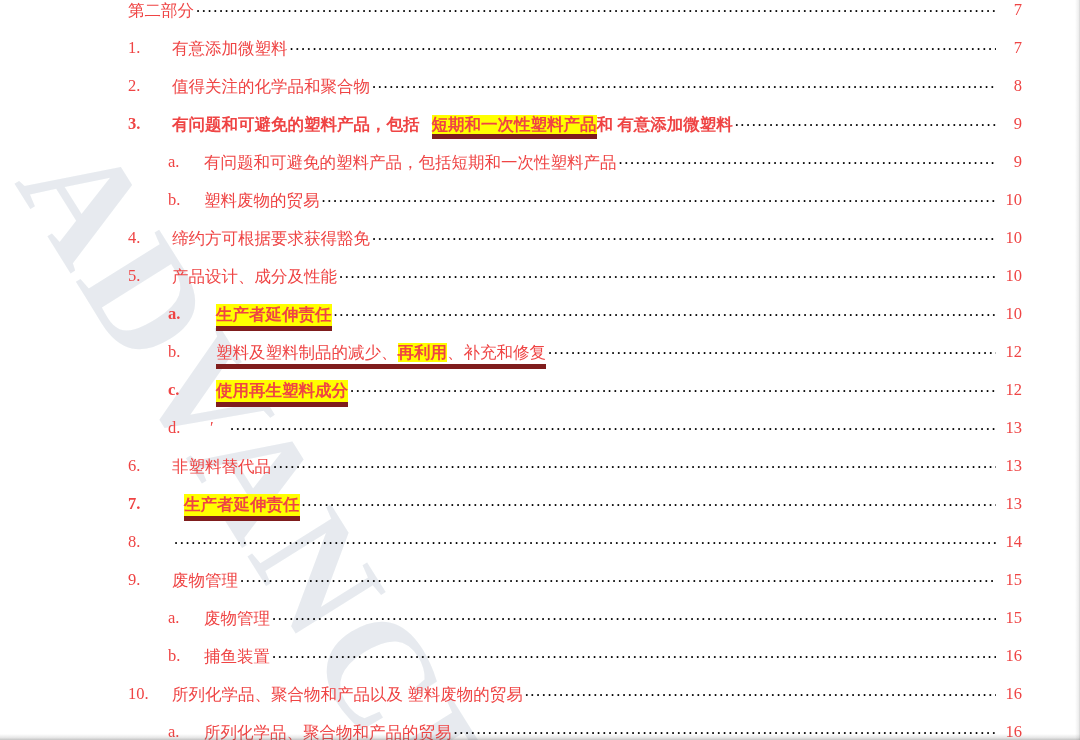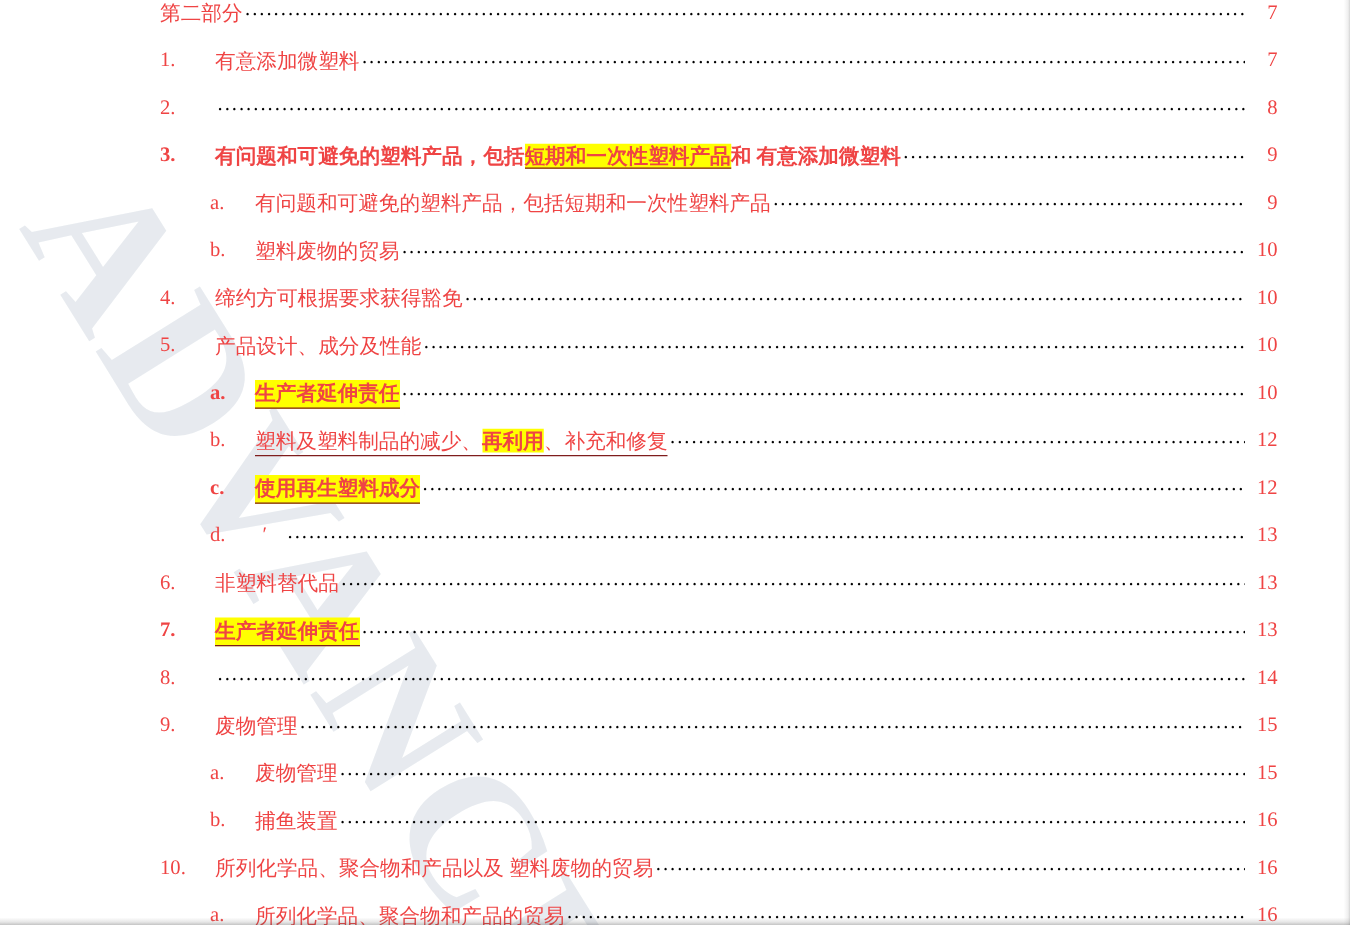--- a/index.html
+++ b/index.html
@@ -92,21 +92,22 @@
     min-width: 22px;
     text-align: right;
     padding-left: 2px;
   }
   .hl {
     background: #ffff00;
     font-weight: bold;
   }
   .b { font-weight: bold; }
   .sub-underline {
-    border-bottom: 1px solid #7f1d1d;
+    border-bottom: 5px solid #7f1d1d;
+    margin-left: 12px;
   }
   
   #page-edge {
     position: absolute;
     left: 0;
     bottom: 0;
     width: 1080px;
     height: 6px;
     background: linear-gradient(to bottom, rgba(255,255,255,0) 0%, rgba(120,120,120,0.18) 60%, rgba(60,60,60,0.30) 100%);
     z-index: 4;
@@ -140,20 +141,21 @@
 
     <div class="toc-row lvl1">
       <span class="num">1.</span>
       <span class="title">有意添加微塑料</span>
       <span class="dots"></span>
       <span class="page-no">7</span>
     </div>
 
     <div class="toc-row lvl1">
       <span class="num">2.</span>
+      <span class="title">值得关注的化学品和聚合物</span>
       <span class="dots"></span>
       <span class="page-no">8</span>
     </div>
 
     <div class="toc-row lvl1">
       <span class="num b">3.</span>
       <span class="title b"><span>有问题和可避免的塑料产品，包括</span><span class="hl sub-underline">短期和一次性塑料产品</span><span>和 有意添加微塑料</span></span>
       <span class="dots"></span>
       <span class="page-no">9</span>
     </div>

